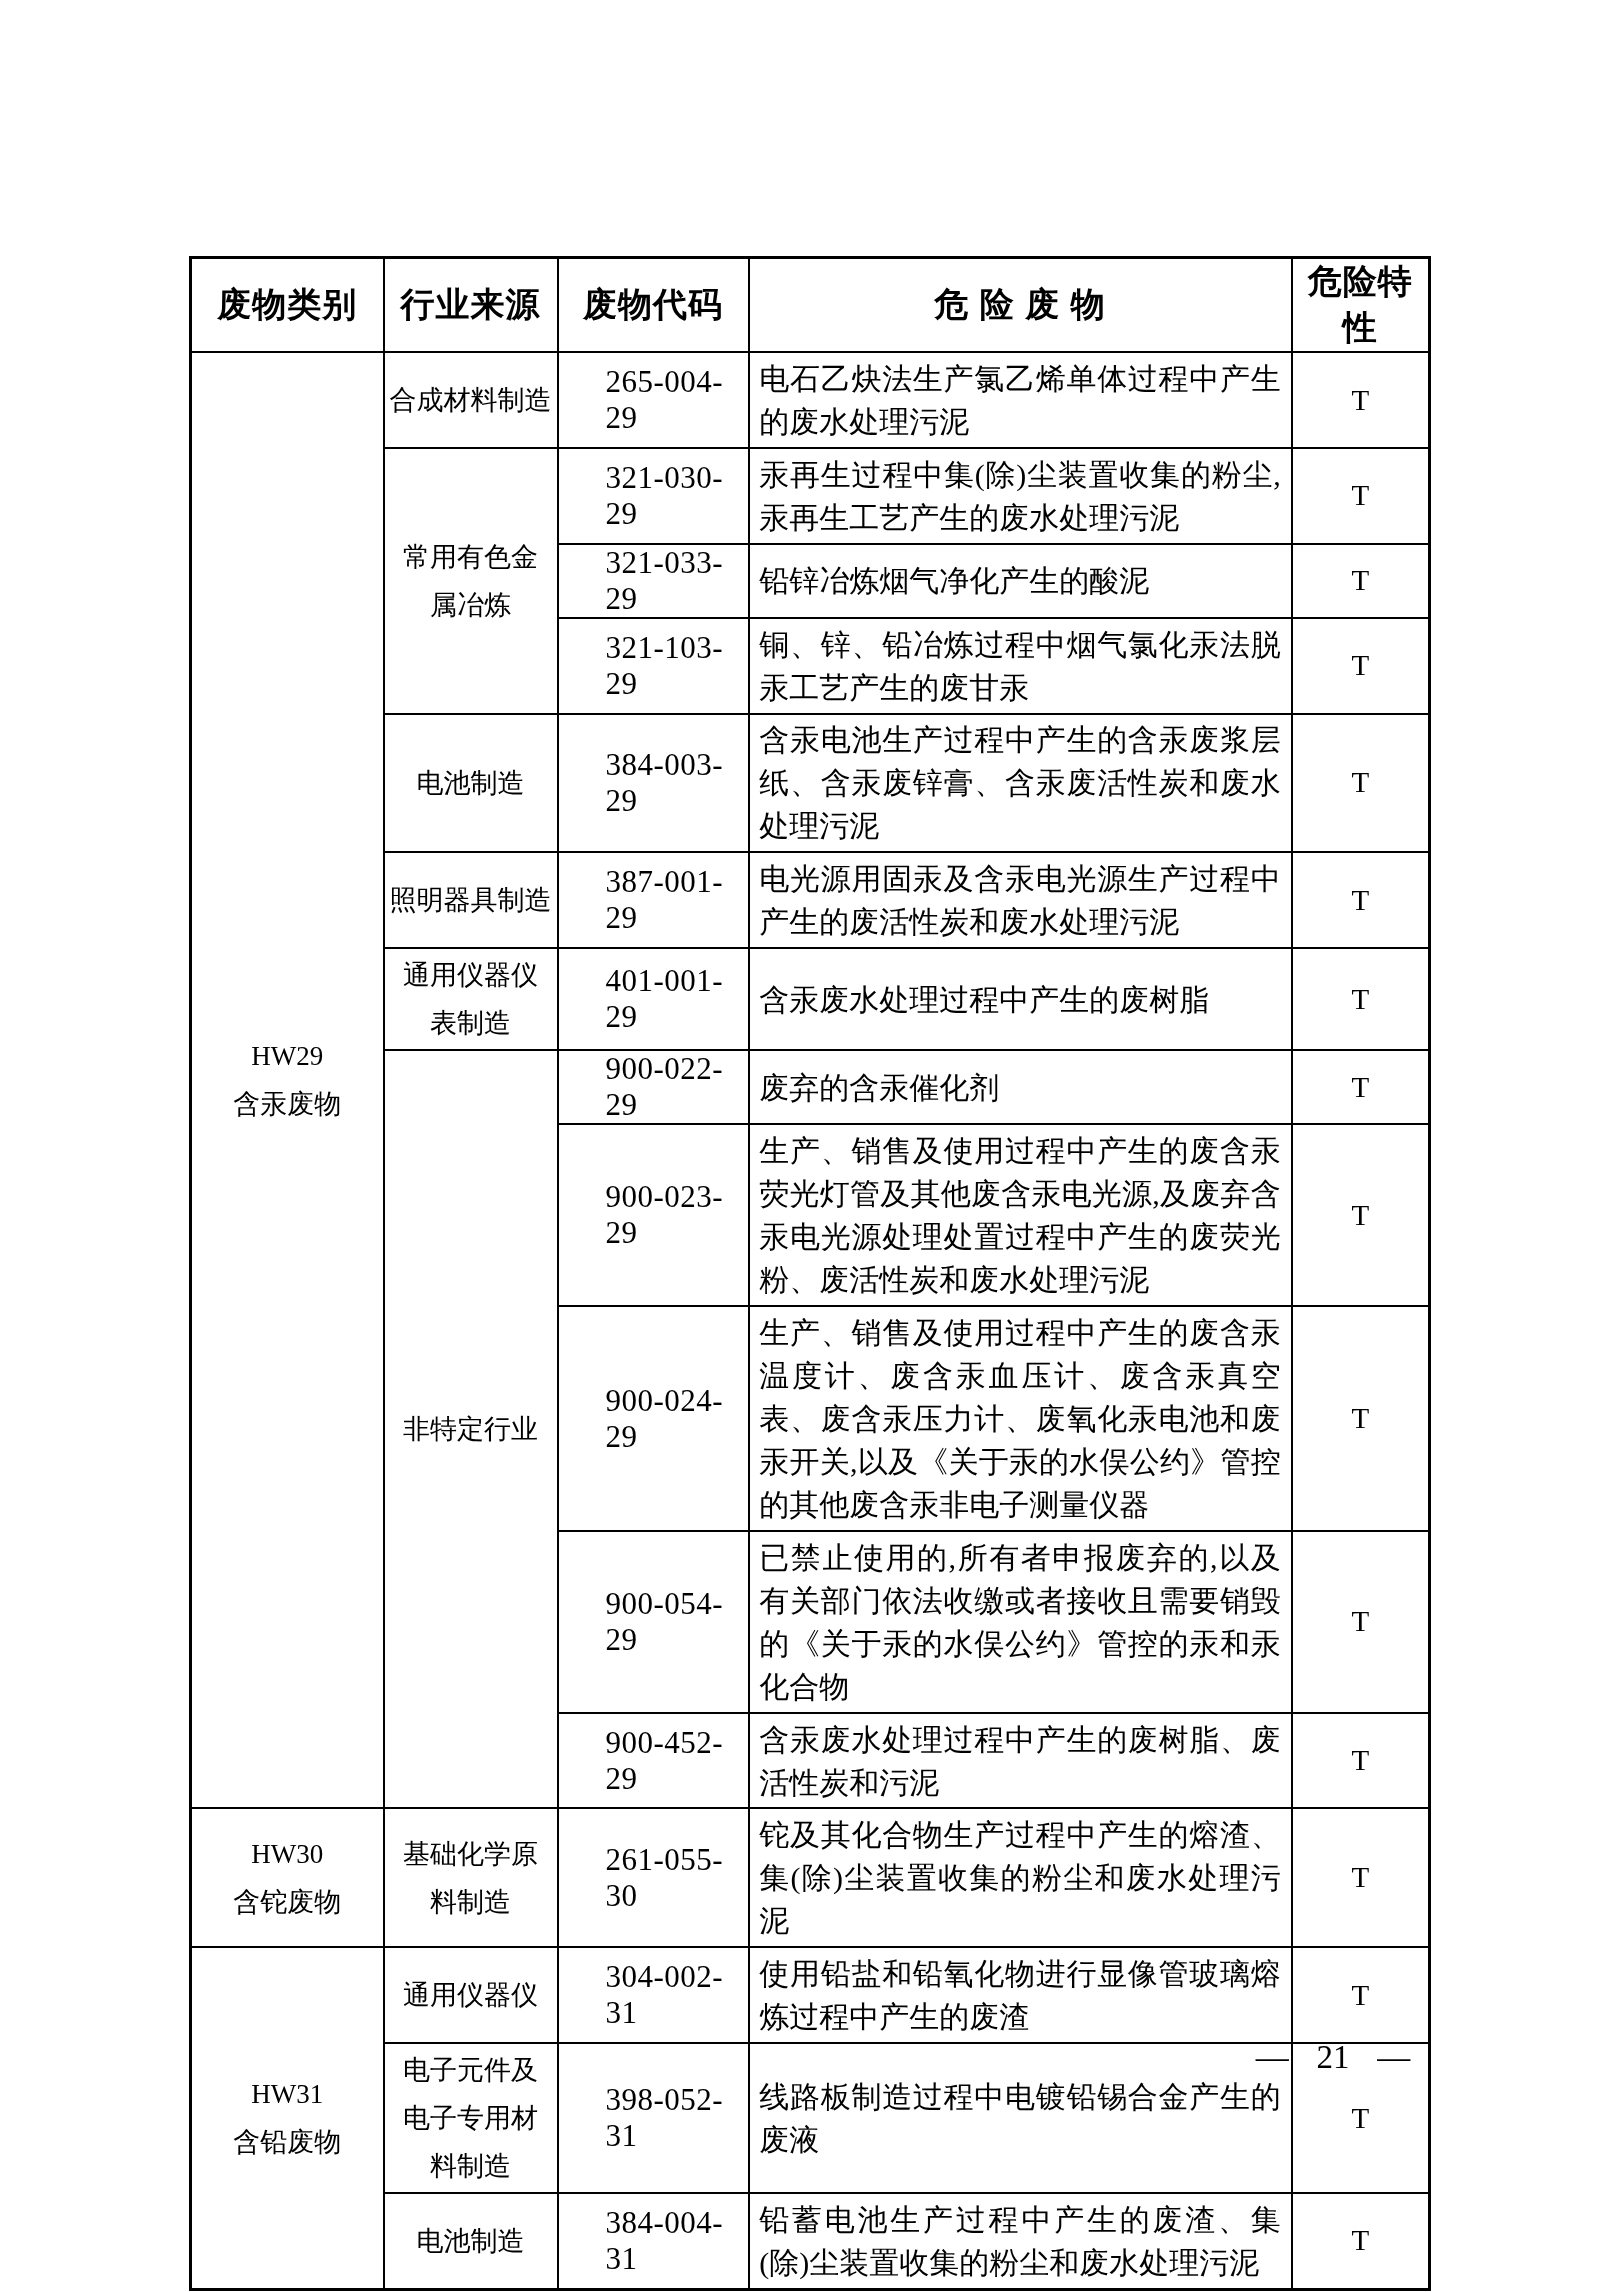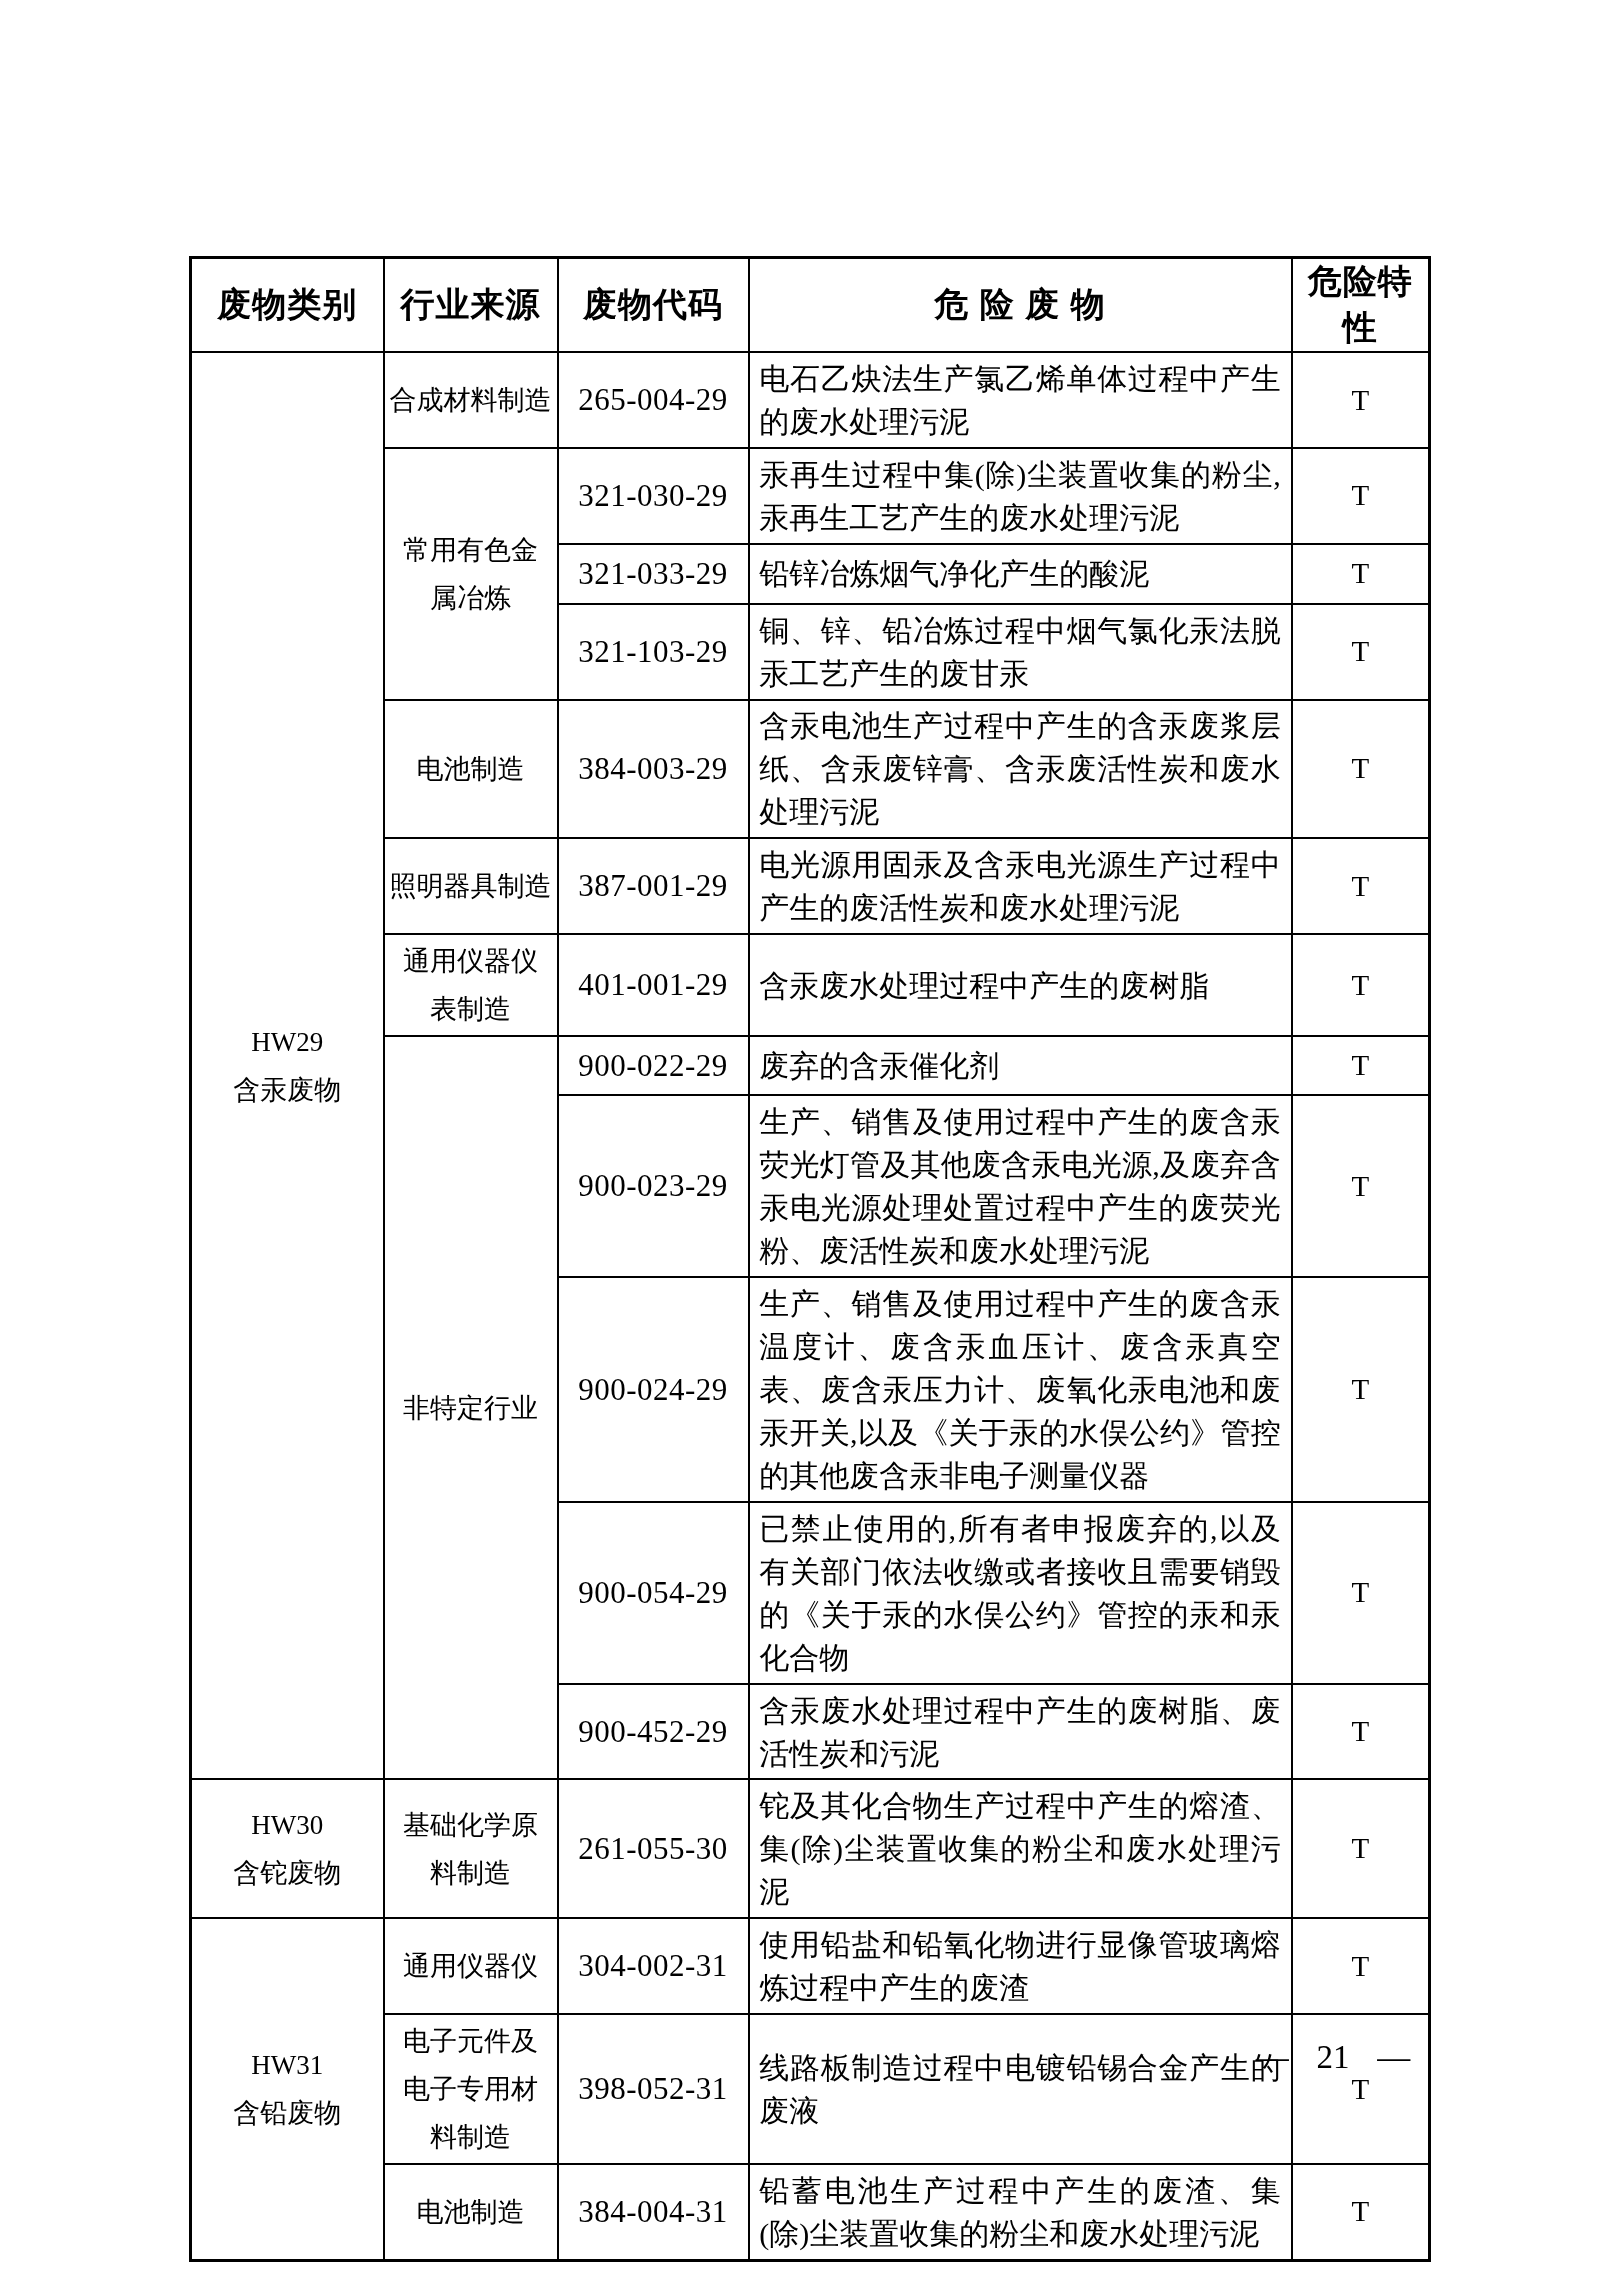--- a/index.html
+++ b/index.html
@@ -31,23 +31,24 @@
     letter-spacing: 1px;
   }
   td.cat, td.ind {
     text-align: center;
     font-size: 27px;
     line-height: 48px;
     white-space: pre-line;
     padding: 2px 3.9px;
   }
   td.code {
-    text-align: center;
+    text-align: left;
     font-size: 31px;
     letter-spacing: 0.5px;
+    padding-left: 47px;
   }
   td.desc {
     font-size: 30px;
     line-height: 43px;
     text-align: justify;
     padding: 3.9px 9.8px 3.9px 9.8px;
   }
   td.haz {
     text-align: center;
     font-size: 29px;

